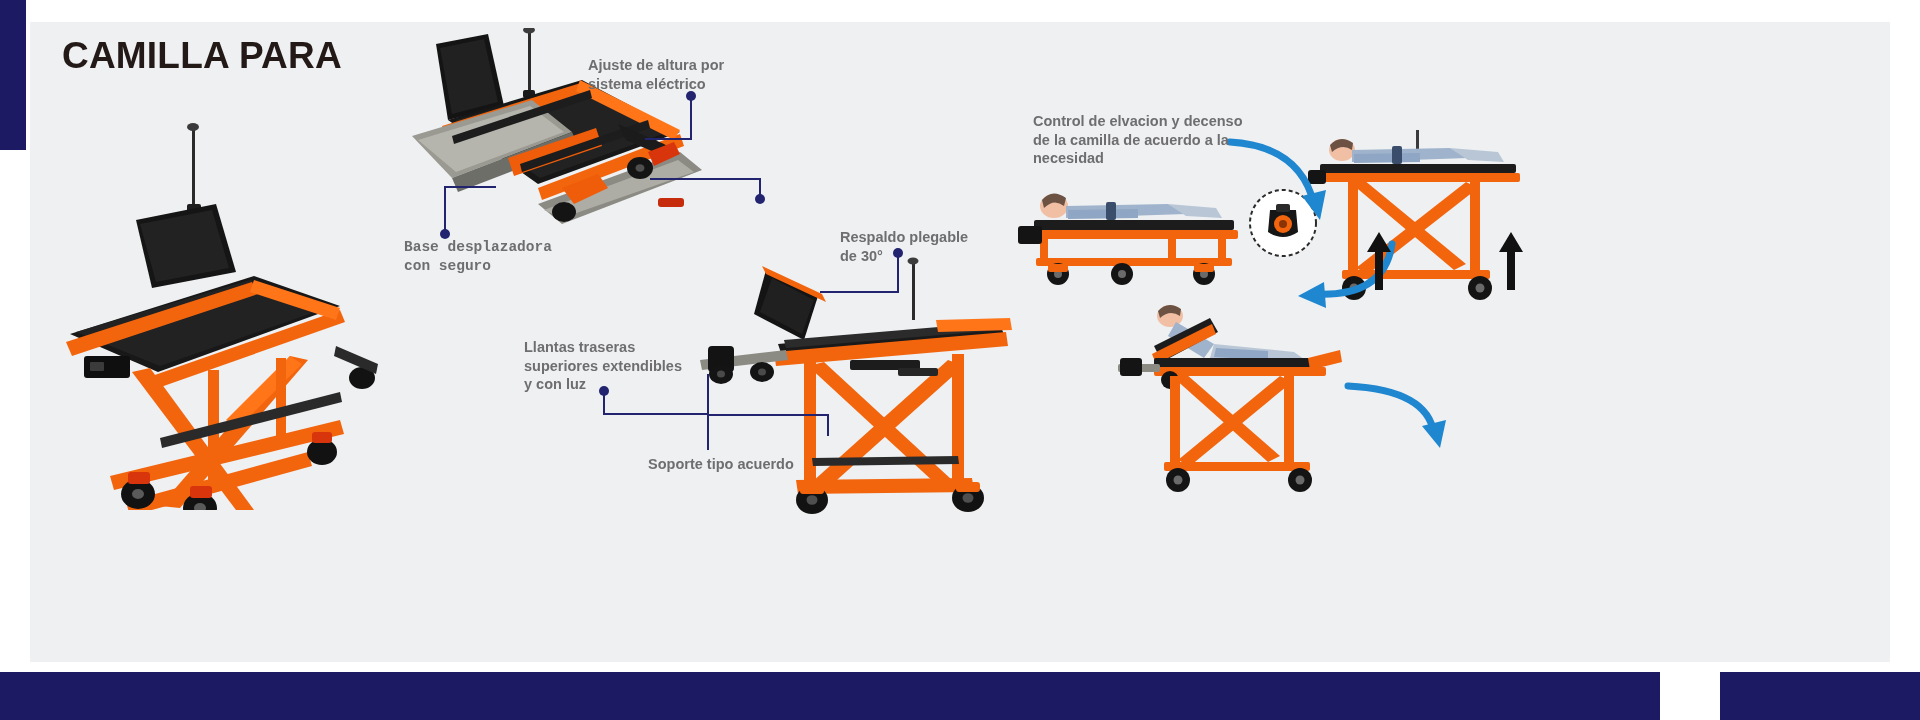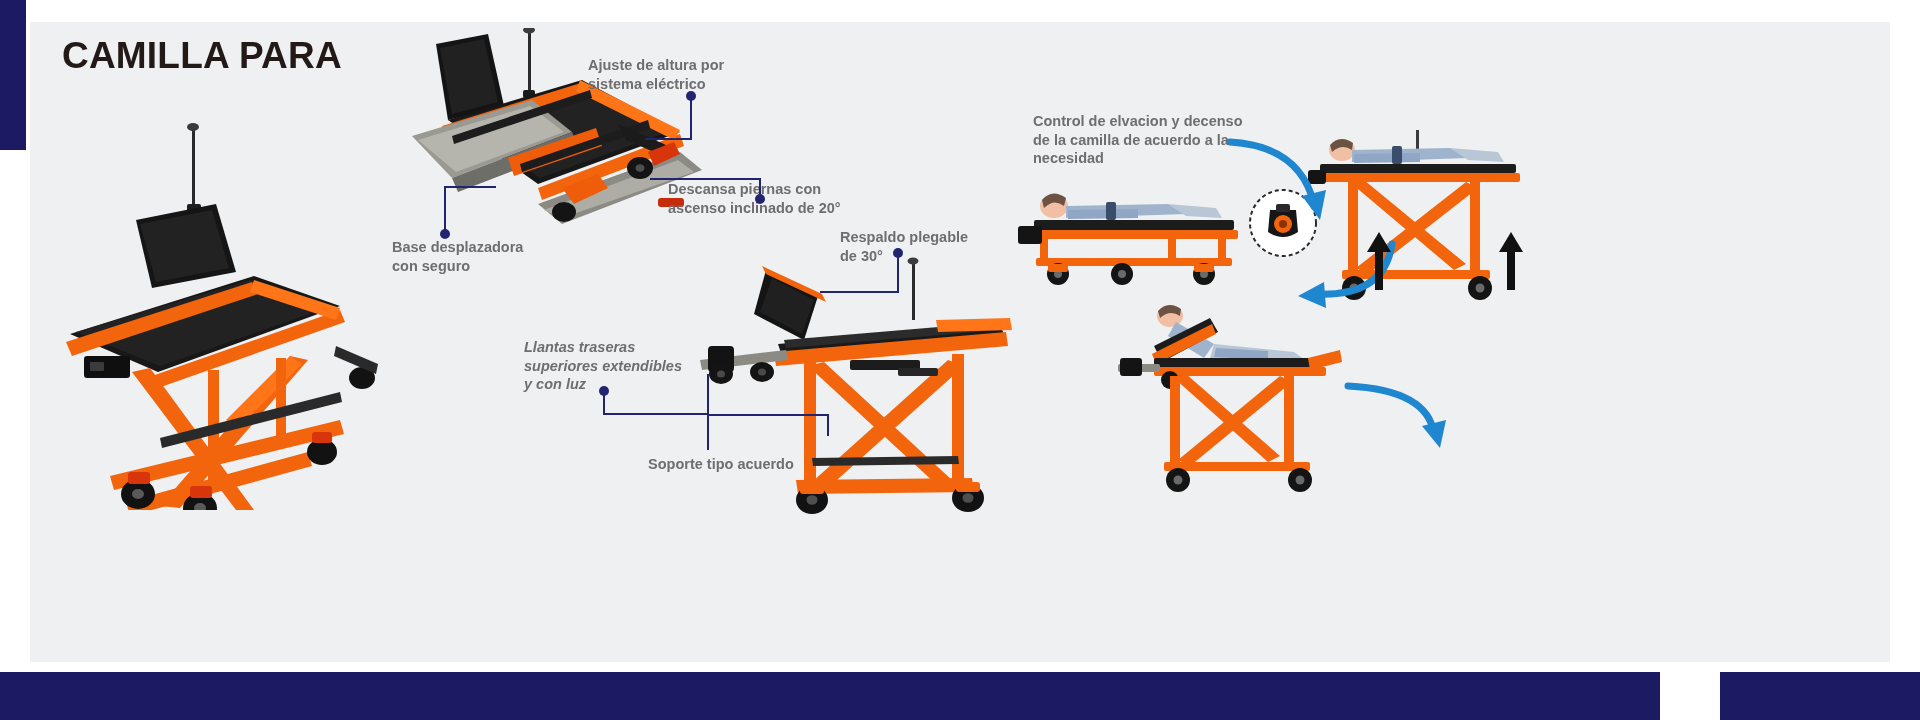--- a/index.html
+++ b/index.html
@@ -352,39 +352,37 @@
     <rect x="9" y="16" width="8" height="42" fill="#111111"></rect>
     <path d="M13 0 L25 20 L1 20 Z" fill="#111111"></path>
   </svg>
 
   <div class="callout" style="left:588px;top:56px;width:210px;">Ajuste de altura por
 sistema eléctrico</div>
   <div class="dot" style="left:686px;top:91px;"></div>
   <div class="lead v" style="left:690px;top:96px;height:44px;"></div>
   <div class="lead h" style="left:645px;top:138px;width:47px;"></div>
 
-  <div class="callout" style="left:668px;top:180px;width:230px;">Descansa piernas con
-ascenso inclinado de 20°</div>
   <div class="dot" style="left:755px;top:194px;"></div>
   <div class="lead v" style="left:759px;top:178px;height:18px;"></div>
   <div class="lead h" style="left:650px;top:178px;width:111px;"></div>
 
-  <div class="callout" style="left:392px;top:238px;width:220px;">Base desplazadora
+  <div class="callout" style="left:404px;top:238px;width:220px;font-family:Liberation Mono, monospace;">Base desplazadora
 con seguro</div>
   <div class="lead v" style="left:444px;top:186px;height:48px;"></div>
   <div class="lead h" style="left:444px;top:186px;width:52px;"></div>
   <div class="dot" style="left:440px;top:229px;"></div>
 
   <div class="callout" style="left:840px;top:228px;width:180px;">Respaldo plegable
 de 30°</div>
   <div class="dot" style="left:893px;top:248px;"></div>
   <div class="lead v" style="left:897px;top:253px;height:40px;"></div>
   <div class="lead h" style="left:820px;top:291px;width:78px;"></div>
 
-  <div class="callout" style="left:524px;top:338px;width:230px;font-style:italic;">Llantas traseras
+  <div class="callout" style="left:524px;top:338px;width:230px;">Llantas traseras
 superiores extendibles
 y con luz</div>
   <div class="dot" style="left:599px;top:386px;"></div>
   <div class="lead v" style="left:603px;top:391px;height:24px;"></div>
   <div class="lead h" style="left:603px;top:413px;width:106px;"></div>
   <div class="lead v" style="left:707px;top:374px;height:40px;"></div>
 
   <div class="callout" style="left:648px;top:455px;width:160px;">Soporte tipo acuerdo</div>
   <div class="lead v" style="left:707px;top:414px;height:36px;"></div>
   <div class="lead h" style="left:707px;top:414px;width:122px;"></div>

